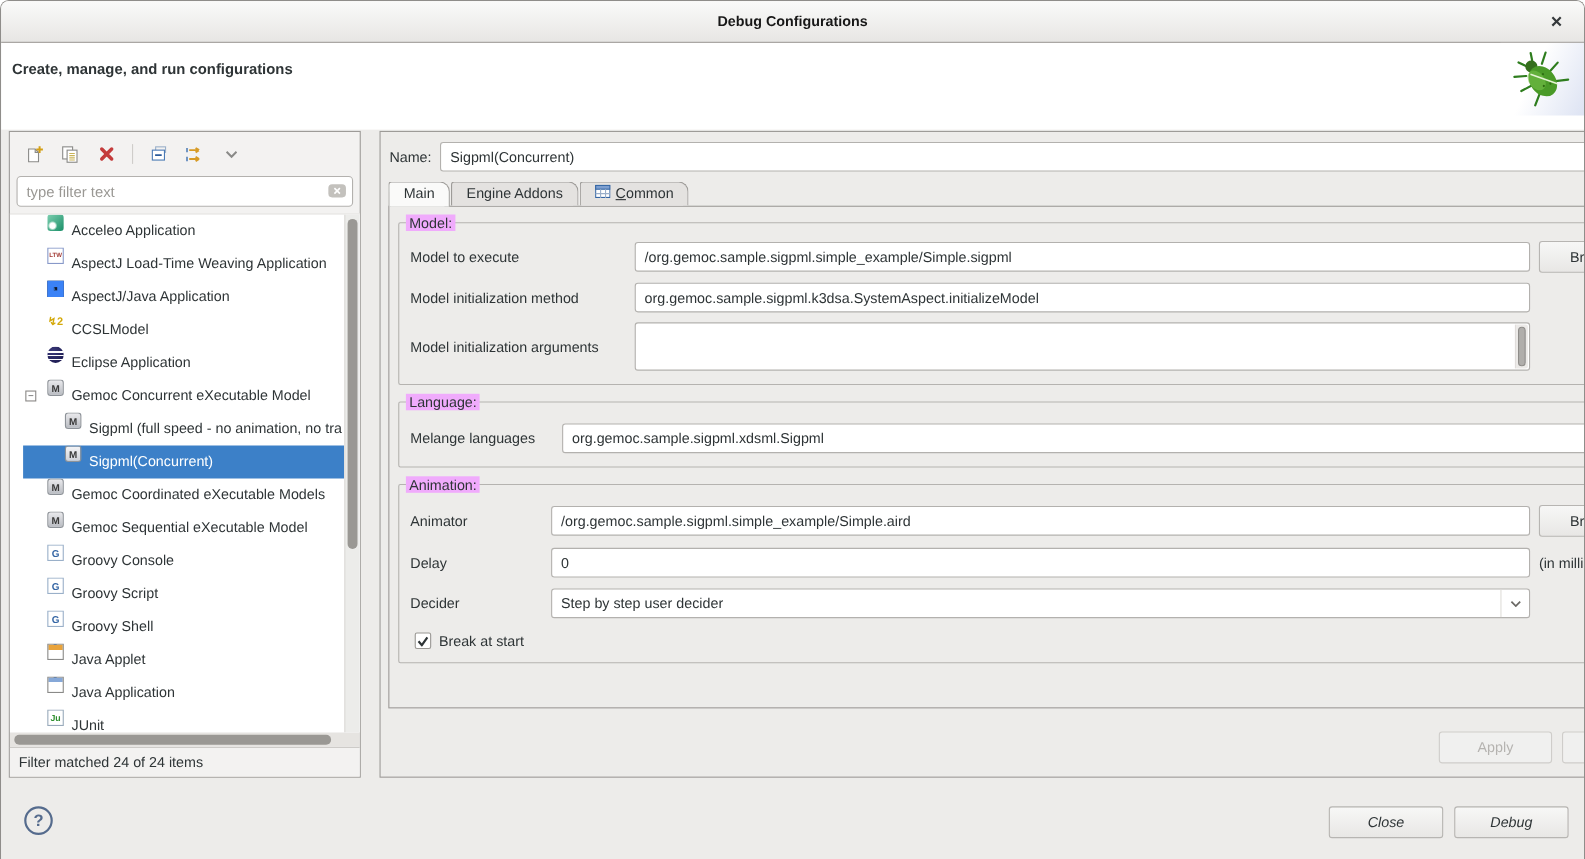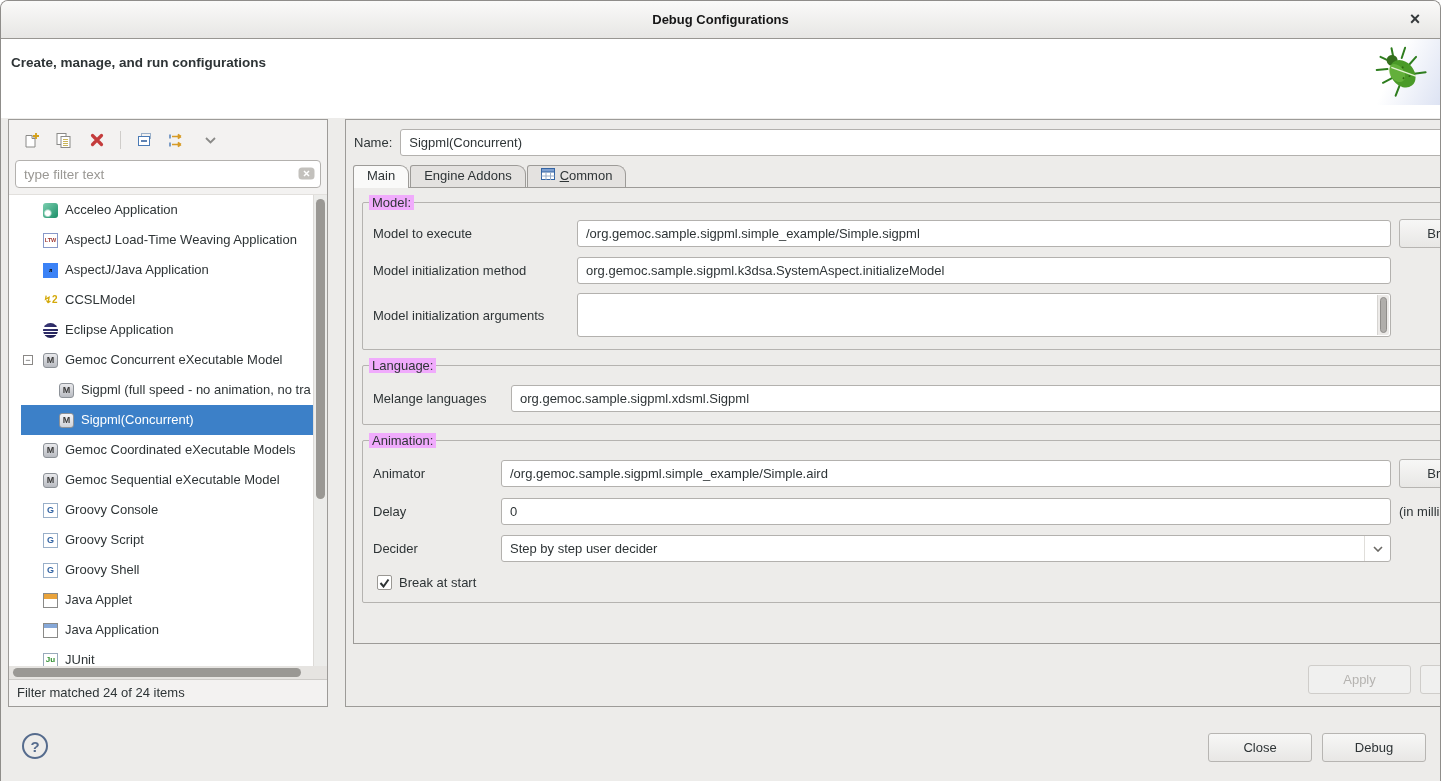--- a/index.html
+++ b/index.html
@@ -37,21 +37,21 @@
   .filterinput { position:relative; height:28px; }
   .filterinput input { width:100%; height:28px; border:1px solid #b3b1ae; border-radius:4px;
                        padding:0 26px 0 8px; font-family:"Liberation Sans",sans-serif; font-size:13.5px;
                        color:#2e3436; background:#fff; outline:none; }
   .filterinput input::placeholder { color:#9a9894; }
   .clearbtn { position:absolute; right:6px; top:7px; cursor:pointer; }
 
   .treewrap { flex:1; position:relative; background:#fff; overflow:hidden; border-top:1px solid #e2e0dd; }
   .tree { position:absolute; inset:0 14px 0 0; overflow:hidden; }
   .trow { position:relative; height:30px; line-height:30px; margin-left:12px; padding-left:22px;
-          white-space:nowrap; overflow:hidden; display:flex; align-items:center; gap:7px; cursor:pointer; }
+          white-space:nowrap; overflow:hidden; display:flex; align-items:flex-start; gap:7px; cursor:pointer; }
   .trow.lvl1 { padding-left:38px; }
   .trow.sel { background:#3c80c8; color:#fff; }
   .expander { position:absolute; left:2px; top:10px; width:10px; height:10px; border:1px solid #8a8886;
               background:#fff; color:#555; font-size:9px; line-height:8px; text-align:center; }
   .ti { flex:none; width:15px; height:15px; display:inline-flex; align-items:center; justify-content:center;
         font-weight:bold; overflow:hidden; }
   .ti-acceleo { border-radius:3px; background:radial-gradient(circle at 32% 68%, #ffffff 0 17%, rgba(255,255,255,0) 30%),
                 linear-gradient(135deg,#7ccfb0,#1b8f68); }
   .ti-aspectj-ltw { background:#fff; border:1px solid #8899c9; color:#a23b35; font-size:5.5px; letter-spacing:0; }
   .ti-aspectj-java { background:#0f172a; border:6px solid #3b82f6; color:#3465a4; font-size:8px; }
@@ -116,21 +116,21 @@
 
   .formfooter { display:flex; justify-content:flex-end; gap:9px; margin:21px 15px 0 0; }
   .formfooter .btn { width:103px; }
 
   
   .bottombar { position:absolute; left:0; right:0; top:589px; height:75px; }
   .helpbtn { position:absolute; left:21px; top:26px; width:26px; height:26px; border:2px solid #556b8d;
              border-radius:50%; color:#556b8d; font-weight:bold; font-size:15px; display:flex;
              align-items:center; justify-content:center; cursor:pointer; }
   .dlgbtns { position:absolute; right:14px; top:26px; display:flex; gap:10px; }
-  .dlgbtns .btn { width:104px; }
+  .dlgbtns .btn { width:104px;font-style:italic; }
 </style>
 </head>
 <body>
 
 <div class="window">
 
   <div class="titlebar">
     <div class="title">Debug Configurations</div>
     <div class="close">×</div>
   </div>

